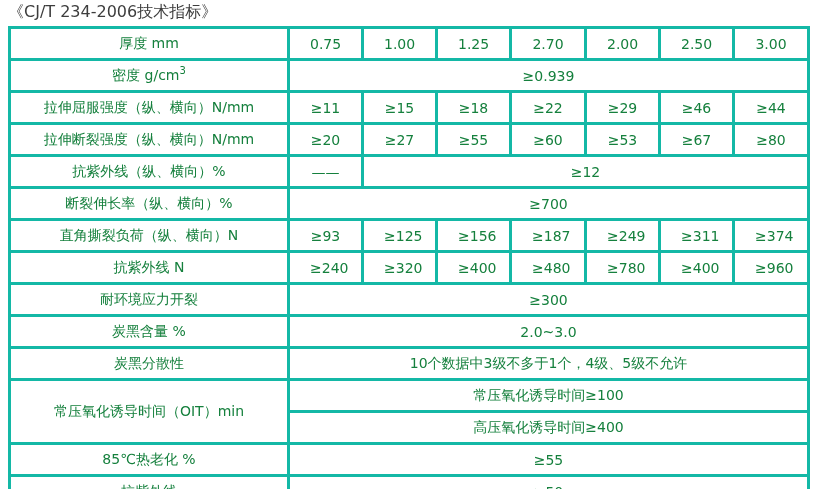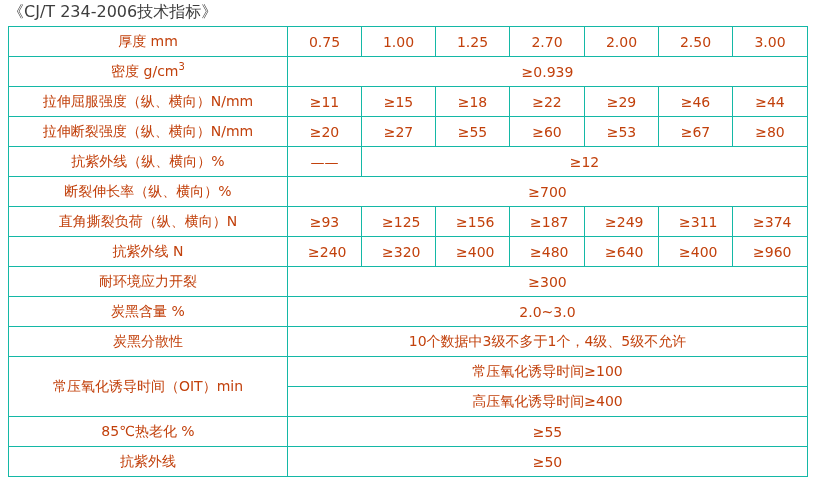--- a/index.html
+++ b/index.html
@@ -21,27 +21,27 @@
     color: #3d3d3d;
     margin: 0 0 5px 0;
     font-weight: normal;
   }
   table.spec-table {
     border-collapse: collapse;
     table-layout: fixed;
     width: 799px;
   }
   table.spec-table td {
-    border: 1px solid #14b8a6;
+    border: 3px solid #14b8a6;
     height: 29px;
     padding: 0 20px;
     text-align: center;
     vertical-align: middle;
     font-size: 14px;
-    color: #c2410c;
+    color: #15803d;
     overflow: hidden;
     white-space: nowrap;
   }
   td.label-cell { }
   sup.unit-sup {
     font-size: 10px;
     vertical-align: super;
     line-height: 0;
   }
 </style>
@@ -124,21 +124,21 @@
         <td>≥311</td>
         <td>≥374</td>
       </tr>
 
       <tr>
         <td class="label-cell">抗紫外线 N</td>
         <td>≥240</td>
         <td>≥320</td>
         <td>≥400</td>
         <td>≥480</td>
-        <td>≥640</td>
+        <td>≥780</td>
         <td>≥400</td>
         <td>≥960</td>
       </tr>
 
       <tr>
         <td class="label-cell">耐环境应力开裂</td>
         <td colspan="7">≥300</td>
       </tr>
 
       <tr>

